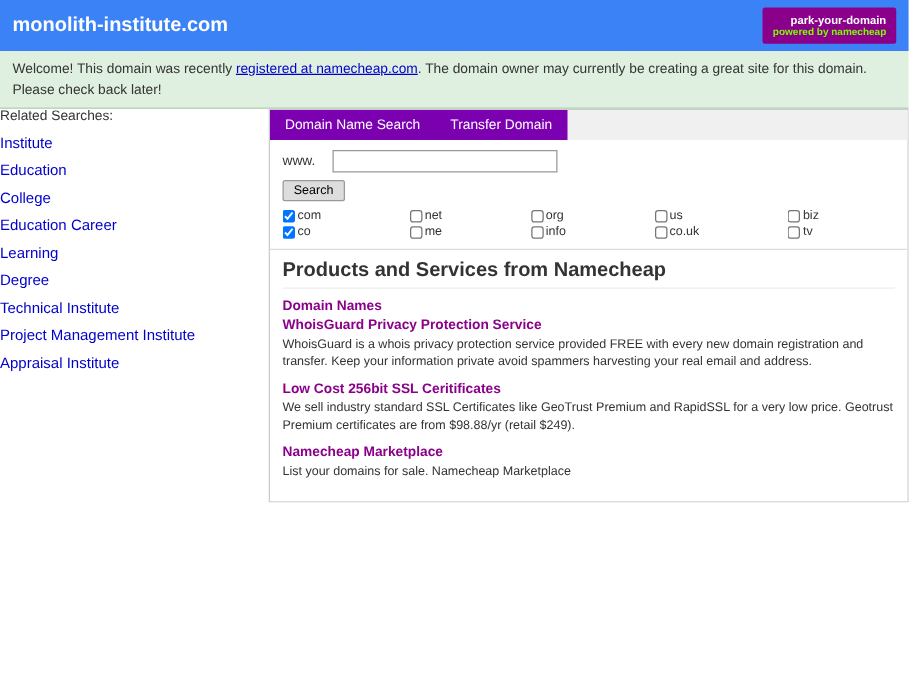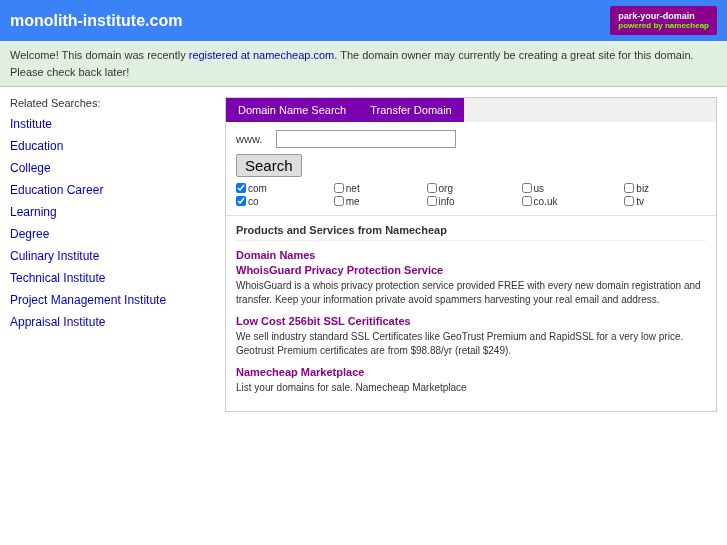--- a/index.html
+++ b/index.html
@@ -16,21 +16,21 @@
       align-items: center;
       justify-content: space-between;
     }
     #park-badge {
       background: #8B008B;
       border: 2px solid #8B008B;
       padding: 3px 6px;
       font-size: 9px;
       color: #fff;
       border-radius: 2px;
-      text-align: left;
+      text-align: right;
     }
     #park-badge .park-top {
       color: #fff;
       font-weight: bold;
       font-size: 9px;
     }
     #park-badge .park-bottom {
       color: #7CFC00;
       font-size: 8px;
     }
@@ -39,26 +39,26 @@
     #welcome-bar {
       background: #e0f0e0;
       border-bottom: 1px solid #b0d0b0;
       padding: 6px 10px;
       font-size: 11px;
       color: #333;
       line-height: 1.5;
     }
     #welcome-bar a {
       color: #00c;
+      text-decoration: underline;
     }
 
     
     #main {
       display: flex;
-      padding: 10px;
       gap: 15px;
     }
 
     
     #left-col {
       width: 200px;
       flex-shrink: 0;
     }
     #related-searches-label {
       font-size: 11px;
@@ -121,51 +121,51 @@
     #domain-input {
       border: 1px solid #999;
       padding: 2px 4px;
       font-size: 11px;
       width: 180px;
     }
     #search-btn {
       background: #ddd;
       border: 1px solid #999;
       padding: 2px 8px;
-      font-size: 15px;
+      font-size: 10px;
       cursor: pointer;
       border-radius: 2px;
       display: block;
       margin-bottom: 6px;
     }
 
     
     #tld-grid {
       display: grid;
       grid-template-columns: repeat(5, auto);
       gap: 2px 10px;
       font-size: 10px;
     }
     .tld-item {
       display: flex;
-      align-items: flex-start;
+      align-items: flex-end;
       gap: 2px;
       white-space: nowrap;
     }
     .tld-item input[type="checkbox"] {
       width: 10px;
       height: 10px;
     }
 
     
     #products-section {
       padding: 8px 10px;
     }
     #products-title {
-      font-size: 11px;
+      font-size: 16px;
       font-weight: bold;
       color: #333;
       margin-bottom: 8px;
       border-bottom: 1px solid #eee;
       padding-bottom: 4px;
     }
     .product-name {
       color: #8B008B;
       font-size: 11px;
       font-weight: bold;
@@ -197,21 +197,20 @@
 
   <div id="left-col">
     <div id="related-searches-label">Related Searches:</div>
     <div id="search-links">
     <a class="search-link" href="#">Institute</a>
         <a class="search-link" href="#">Education</a>
         <a class="search-link" href="#">College</a>
         <a class="search-link" href="#">Education Career</a>
         <a class="search-link" href="#">Learning</a>
         <a class="search-link" href="#">Degree</a>
-        <a class="search-link" href="#">Culinary Institute</a>
         <a class="search-link" href="#">Technical Institute</a>
         <a class="search-link" href="#">Project Management Institute</a>
         <a class="search-link" href="#">Appraisal Institute</a>
       </div>
   </div>
 
   <div id="right-col">
 
     <div id="domain-tabs">
       <button class="domain-tab active">Domain Name Search</button>

